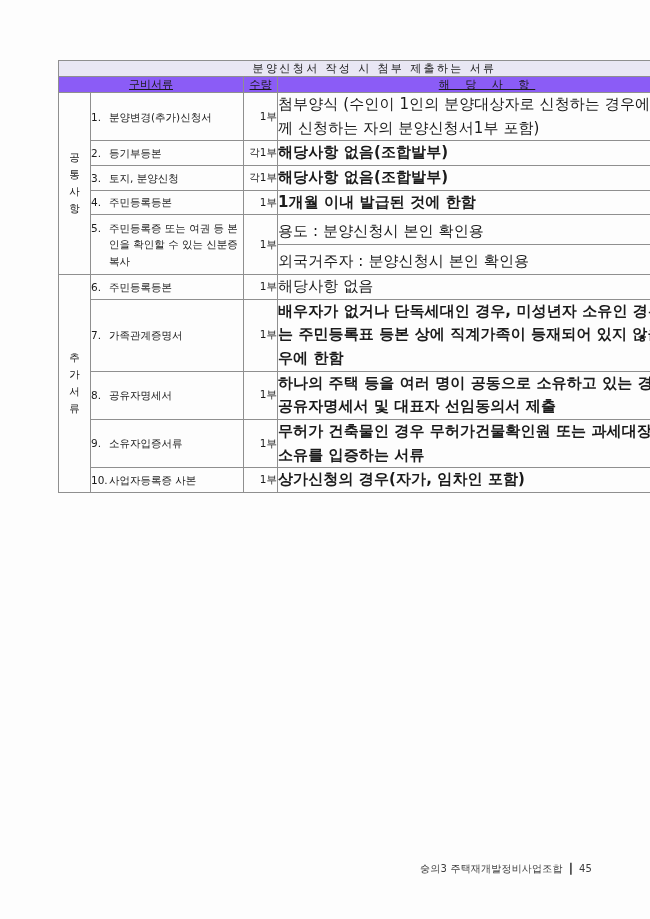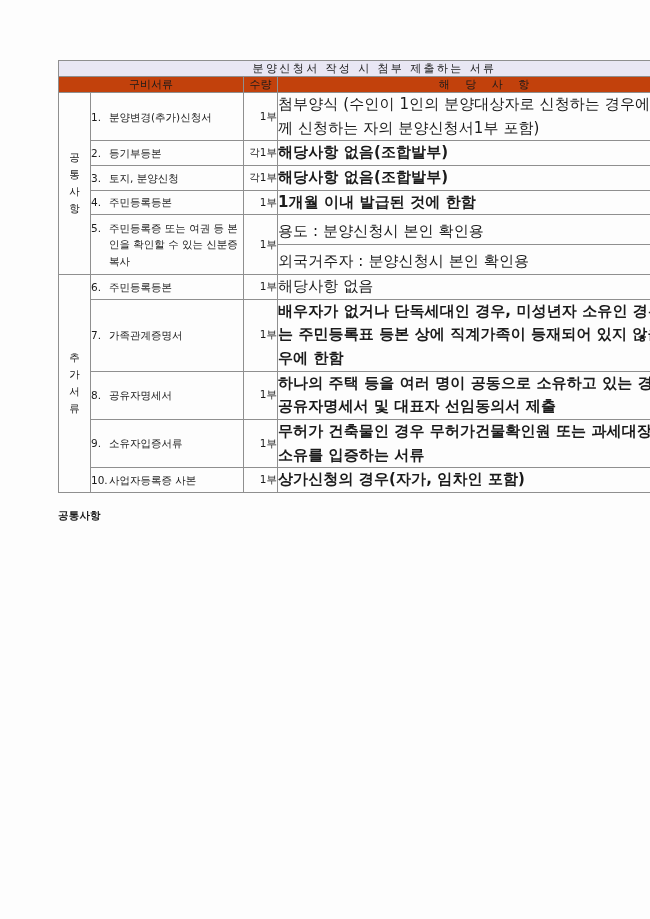--- a/index.html
+++ b/index.html
@@ -53,26 +53,27 @@
   .hdr-top {
     background: #e9e7f4;
     text-align: center;
     font-size: 11px;
     letter-spacing: 2.4px;
     padding: 7px 0 7px 0;
     color: #1a1a1a;
     border-bottom: 1.6px solid #3a3a3a;
   }
   .hdr-cell {
-    background: #c2410c;
+    background: #8b5cf6;
     text-align: center;
     font-size: 11px;
     padding: 6px 0 6px 0;
     color: #1a1a1a;
     border-bottom: 1.6px solid #3a3a3a;
+    text-decoration: underline;
   }
   .hdr-cell.wide { letter-spacing: 6px; padding-left: 6px; }
 
   
   .group-cell {
     width: 32px;
     text-align: center;
     font-size: 10.5px;
     color: #1a1a1a;
     line-height: 1.62;
@@ -307,18 +308,20 @@
               <span class="nm">사업자등록증 사본</span>
             </span>
           </td>
           <td class="qty-cell">1부</td>
           <td class="detail-cell b">상가신청의 경우(자가, 임차인 포함)</td>
         </tr>
       </tbody>
     </table>
 
     <div class="notes">
-      <div class="note-title">공통사항</div>
     </div>
 
   </div>
 
+  <div class="footer">
+    <span>숭의3 주택재개발정비사업조합</span><span class="sep">┃</span><span>45</span>
+  </div>
 </div>
 
 </body></html>

